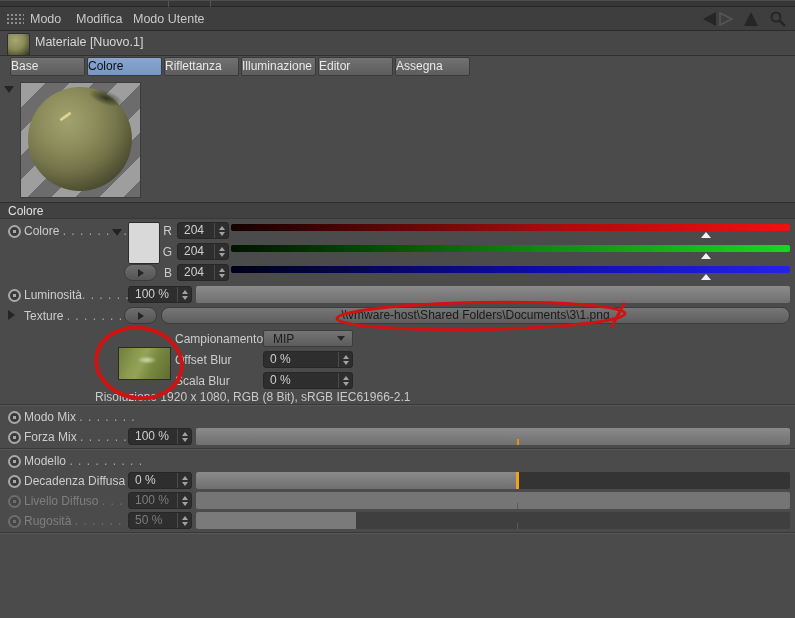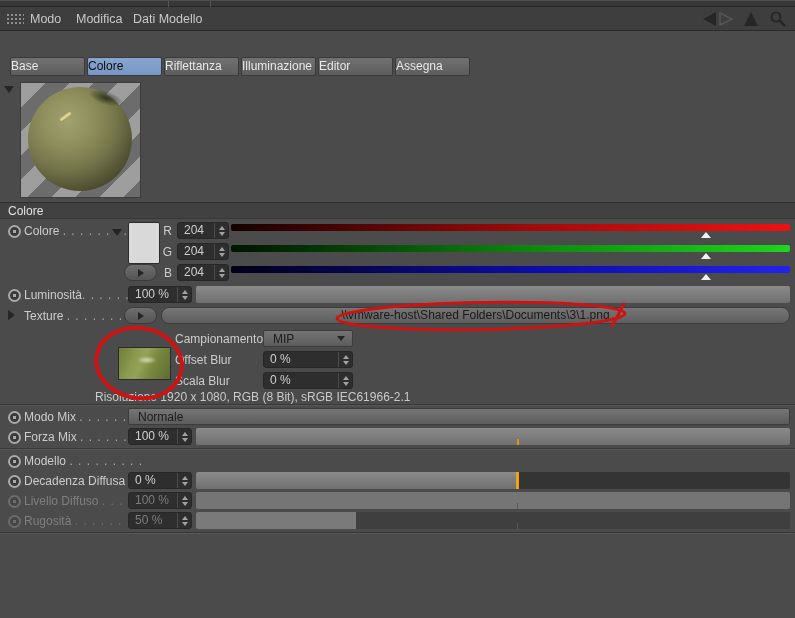--- a/index.html
+++ b/index.html
@@ -104,33 +104,37 @@
 
   <div id="topstrip" class="abs">
     <div class="tick abs" style="left:168px;"></div>
     <div class="tick abs" style="left:210px;"></div>
   </div>
 
   <div id="menubar" class="abs">
     <div id="grip" class="abs"></div>
     <span class="menuitem abs" style="left:30px;">Modo</span>
     <span class="menuitem abs" style="left:76px;">Modifica</span>
-    <span class="menuitem abs" style="left:133px;">Dati Modello</span>
+    <span class="menuitem abs" style="left:133px;">Modo Utente</span>
 
     <svg class="navicons abs" style="left:698px;" width="92" height="18" viewBox="0 0 92 18">
       <polygon points="18,2 18,16 5,9" fill="#262626"></polygon>
       <polygon points="22,3 34,9 22,15" fill="none" stroke="#565656" stroke-width="1.5"></polygon>
       <polygon points="53,2 60,16 46,16" fill="#262626"></polygon>
       <g>
         <circle cx="78" cy="7" r="4.5" fill="none" stroke="#262626" stroke-width="2"></circle>
         <line x1="81.5" y1="10.5" x2="87" y2="16" stroke="#262626" stroke-width="2.5"></line>
       </g>
     </svg>
   </div>
 
+  <div id="titlebar" class="abs">
+    <div id="mat-icon" class="abs"></div>
+    <span id="mat-title" class="abs">Materiale [Nuovo.1]</span>
+  </div>
 
   <div id="tabbar" class="abs">
     <div class="tab abs" style="left:10px;">Base</div>
     <div class="tab sel abs" style="left:87px;">Colore</div>
     <div class="tab abs" style="left:164px;">Riflettanza</div>
     <div class="tab abs" style="left:241px;">Illuminazione</div>
     <div class="tab abs" style="left:318px;">Editor</div>
     <div class="tab abs" style="left:395px;">Assegna</div>
   </div>
 
@@ -251,23 +255,20 @@
   <span class="lblrow abs" style="left:95px;top:390px;color:#c9c9c9;">Risoluzione 1920 x 1080, RGB (8 Bit), sRGB IEC61966-2.1</span>
 
   <div class="groove-d abs" style="left:0;top:404px;width:795px;"></div>
   <div class="groove-l abs" style="left:0;top:405px;width:795px;"></div>
 
   <div class="endot abs" style="left:8px;top:411px;"></div>
   <span class="lblrow abs" style="left:24px;top:410px;">
     <span>Modo Mix</span>
     <span class="leader">. . . . . . .</span>
   </span>
-  <div class="dd abs" style="left:128px;top:408px;width:662px;">
-    <span class="val">Normale</span>
-  </div>
 
   <div class="endot abs" style="left:8px;top:431px;"></div>
   <span class="lblrow abs" style="left:24px;top:430px;">
     <span>Forza Mix</span>
     <span class="leader">. . . . . . . .</span>
   </span>
   <div class="fld abs" style="left:128px;top:428px;width:64px;">
     <span class="val">100 %</span>
     <span class="step">
         <i class="arr-up"></i>

